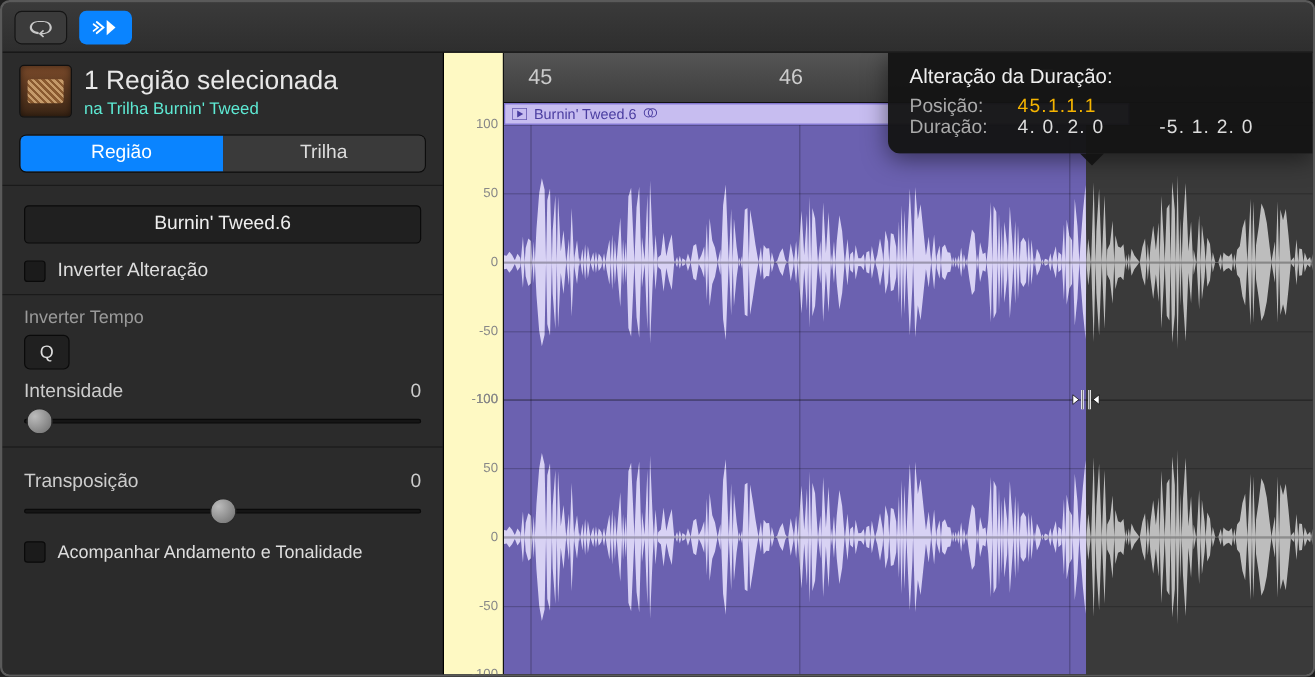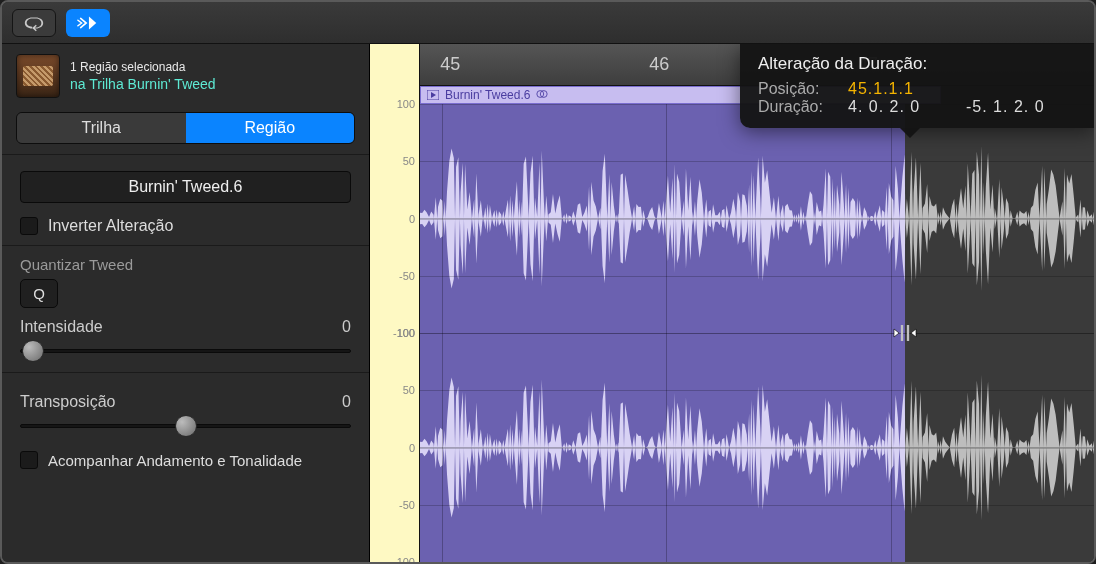--- a/index.html
+++ b/index.html
@@ -14,21 +14,21 @@
   .tool-btn svg { width: 22px; height: 18px; }
 
   .main { display: flex; flex: 1; min-height: 0; }
 
   
   .inspector { width: 368px; background: #2b2b2b; border-right: 1px solid #000; display: flex; flex-direction: column; padding-bottom: 8px; }
   .insp-header { display: flex; gap: 10px; padding: 10px 14px; align-items: center; }
   .track-icon { width: 44px; height: 44px; border-radius: 4px; background: linear-gradient(#7a4a2a,#3a2515); box-shadow: inset 0 0 6px rgba(0,0,0,0.5); border:1px solid #111; display:flex; align-items:center; justify-content:center;}
   .track-icon-grill { width:30px; height:20px; background:repeating-linear-gradient(45deg,#c59a6a,#c59a6a 2px,#8a5a30 2px,#8a5a30 4px); border-radius:2px; }
   .titles { display: flex; flex-direction: column; }
-  .title1 { font-size: 12px; color: #e8e8e8; font-weight: 500; }
+  .title1 { font-size: 22px; color: #e8e8e8; font-weight: 500; }
   .title2 { font-size: 14px; color: #5eead4; margin-top: 2px; }
 
   .seg { display: flex; margin: 4px 14px 10px; border-radius: 6px; overflow: hidden; border: 1px solid #0d0d0d; }
   .seg-btn { flex: 1; text-align: center; padding: 6px 0; font-size: 16px; cursor: pointer; }
   .seg-off { background: #3a3a3a; color: #ddd; }
   .seg-on { background: #0a84ff; color: #fff; }
 
   .panel { padding: 10px 18px; border-top: 1px solid #1a1a1a; }
   .name-field { background: #202020; border: 1px solid #0a0a0a; border-radius: 4px; padding: 6px; text-align: center; font-size: 16px; color: #eee; margin: 6px 0 14px; }
   .chk-row { display: flex; align-items: center; gap: 10px; font-size: 16px; color: #ddd; }
@@ -108,34 +108,34 @@
         <div class="track-icon">
             <div class="track-icon-grill"></div>
           </div>
         <div class="titles">
           <div class="title1">1 Região selecionada</div>
           <div class="title2">na Trilha Burnin' Tweed</div>
         </div>
       </div>
 
       <div class="seg">
+        <div class="seg-btn seg-on">Região</div>
         <div class="seg-btn seg-off">Trilha</div>
-        <div class="seg-btn seg-on">Região</div>
       </div>
 
       <div class="panel">
         <div class="name-field">Burnin' Tweed.6</div>
         <div class="chk-row">
           <div class="chk"></div>
           <div>Inverter Alteração</div>
         </div>
       </div>
 
       <div class="panel">
-        <div class="label">Quantizar Tweed</div>
+        <div class="label">Inverter Tempo</div>
         <div class="row">
           <div class="q-btn">Q</div>
         </div>
         <div class="param-row">
           <span>Intensidade</span>
           <span>0</span>
         </div>
         <div class="slider">
           <div class="slider-track"></div>
           <div class="slider-thumb" id="thumb-strength" style="left: 4%;"></div>

